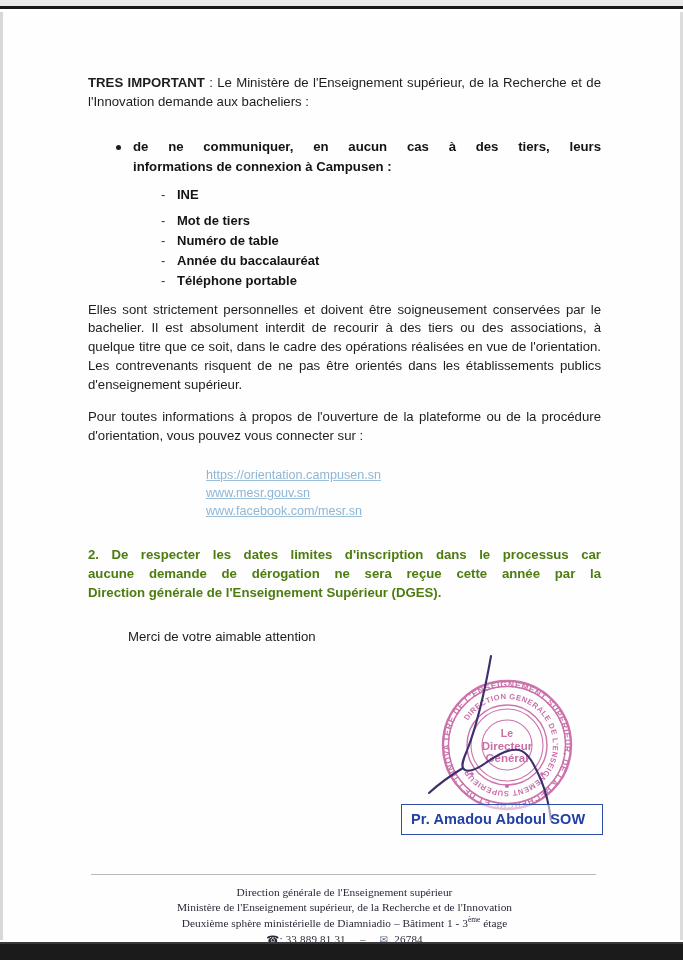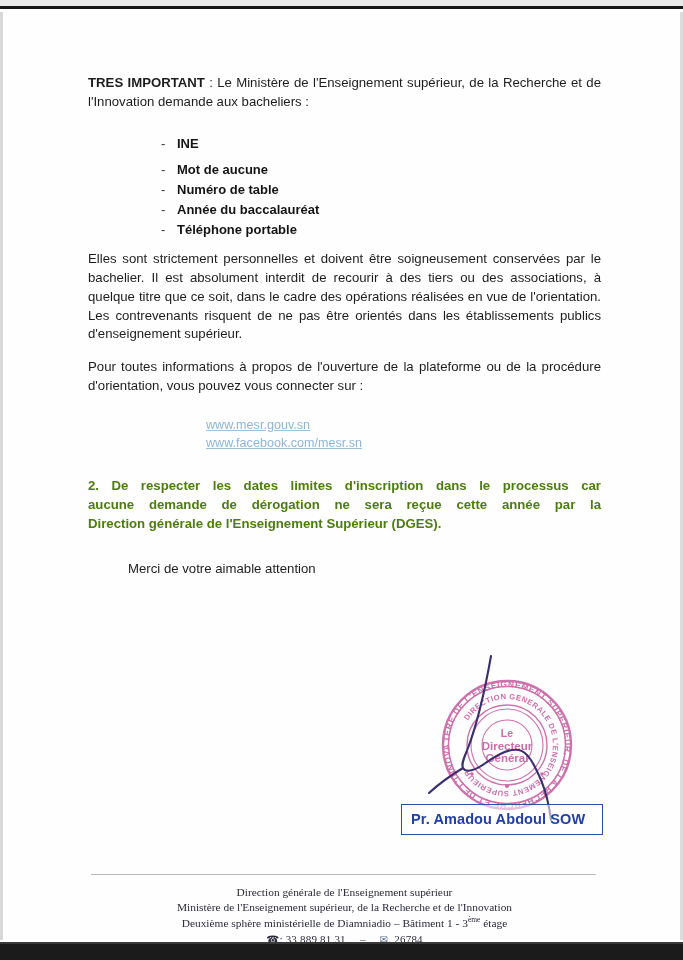--- a/index.html
+++ b/index.html
@@ -269,30 +269,37 @@
   <div class="edge-left"></div>
   <div class="edge-right"></div>
 
   <div class="sheet">
 
     <div class="content">
 
       <p class="para"><span class="lead">TRES IMPORTANT</span><span> : Le Ministère de l'Enseignement supérieur, de la Recherche et de l'Innovation demande aux bacheliers :</span></p>
 
       <div class="bullet-block">
+        <div class="bullet-row">
+          <div class="dot"></div>
+          <div class="bullet-text">
+            <span class="l1">de ne communiquer, en aucun cas à des tiers, leurs</span>
+            <span>informations de connexion à Campusen :</span>
+          </div>
+        </div>
 
         <div class="dash-list">
           <div class="dash-item">
             <span class="dash">-</span>
             <span>INE</span>
           </div>
           <div class="gap-after-first"></div>
           <div class="dash-item">
             <span class="dash">-</span>
-            <span>Mot de aucune</span>
+            <span>Mot de tiers</span>
           </div>
           <div class="dash-item">
             <span class="dash">-</span>
             <span>Numéro de table</span>
           </div>
           <div class="dash-item">
             <span class="dash">-</span>
             <span>Année du baccalauréat</span>
           </div>
           <div class="dash-item">
@@ -300,20 +307,21 @@
             <span>Téléphone portable</span>
           </div>
         </div>
       </div>
 
       <p class="para body-para">Elles sont strictement personnelles et doivent être soigneusement conservées par le bachelier. Il est absolument interdit de recourir à des tiers ou des associations, à quelque titre que ce soit, dans le cadre des opérations réalisées en vue de l'orientation. Les contrevenants risquent de ne pas être orientés dans les établissements publics d'enseignement supérieur.</p>
 
       <p class="para body-para">Pour toutes informations à propos de l'ouverture de la plateforme ou de la procédure d'orientation, vous pouvez vous connecter sur :</p>
 
       <div class="links">
+        <a class="link" href="#">https://orientation.campusen.sn</a>
         <a class="link" href="#">www.mesr.gouv.sn</a>
         <a class="link" href="#">www.facebook.com/mesr.sn</a>
       </div>
 
       <div class="item2">
         <span class="j">2. De respecter les dates limites d'inscription dans le processus car</span>
         <span class="j">aucune demande de dérogation ne sera reçue cette année par la</span>
         <span>Direction générale de l'Enseignement Supérieur (DGES).</span>
       </div>
 

